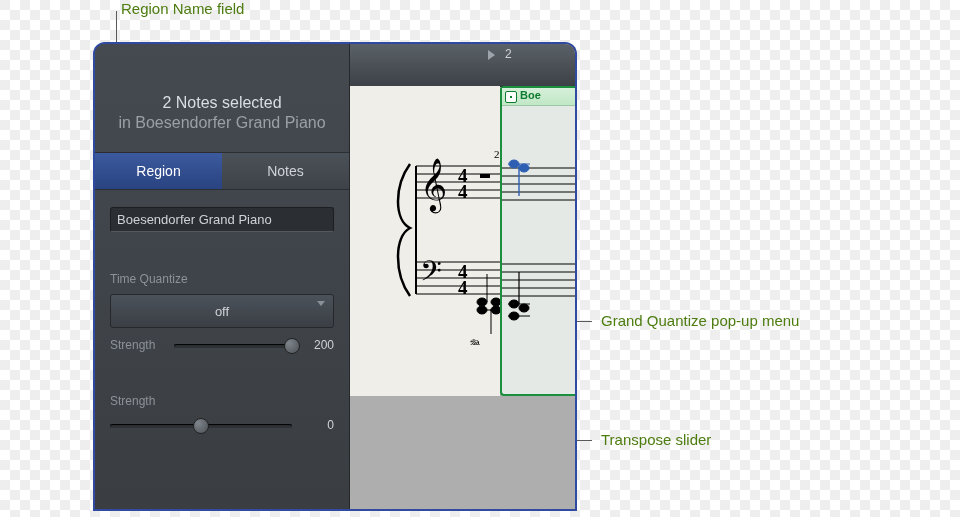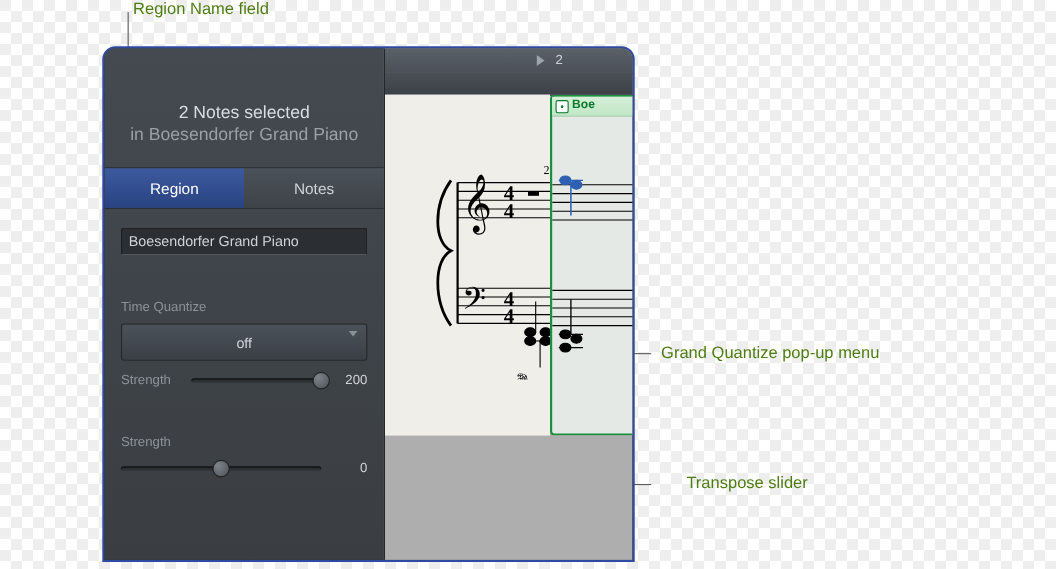--- a/index.html
+++ b/index.html
@@ -278,21 +278,21 @@
 </head>
 <body>
 
 <div class="callout-label" style="left:121px; top:0px;">Region Name field</div>
 <div class="callout-line-v" style="left:116px; top:11px; height:195px;"></div>
 <div class="callout-line" style="left:116px; top:206px; width:6px;"></div>
 
 <div class="callout-label" style="left:601px; top:312px;">Grand Quantize pop-up menu</div>
 <div class="callout-line" style="left:333px; top:321px; width:259px;"></div>
 
-<div class="callout-label" style="left:624px; top:431px;text-align:right;">Transpose slider</div>
+<div class="callout-label" style="left:601px; top:431px;text-align:right;">Transpose slider</div>
 <div class="callout-line" style="left:316px; top:440px; width:276px;"></div>
 
 <div class="editor">
 
   <div class="inspector">
     <div class="header">
       <div class="selection-title">2 Notes selected</div>
       <div class="selection-sub">in Boesendorfer Grand Piano</div>
     </div>
 

